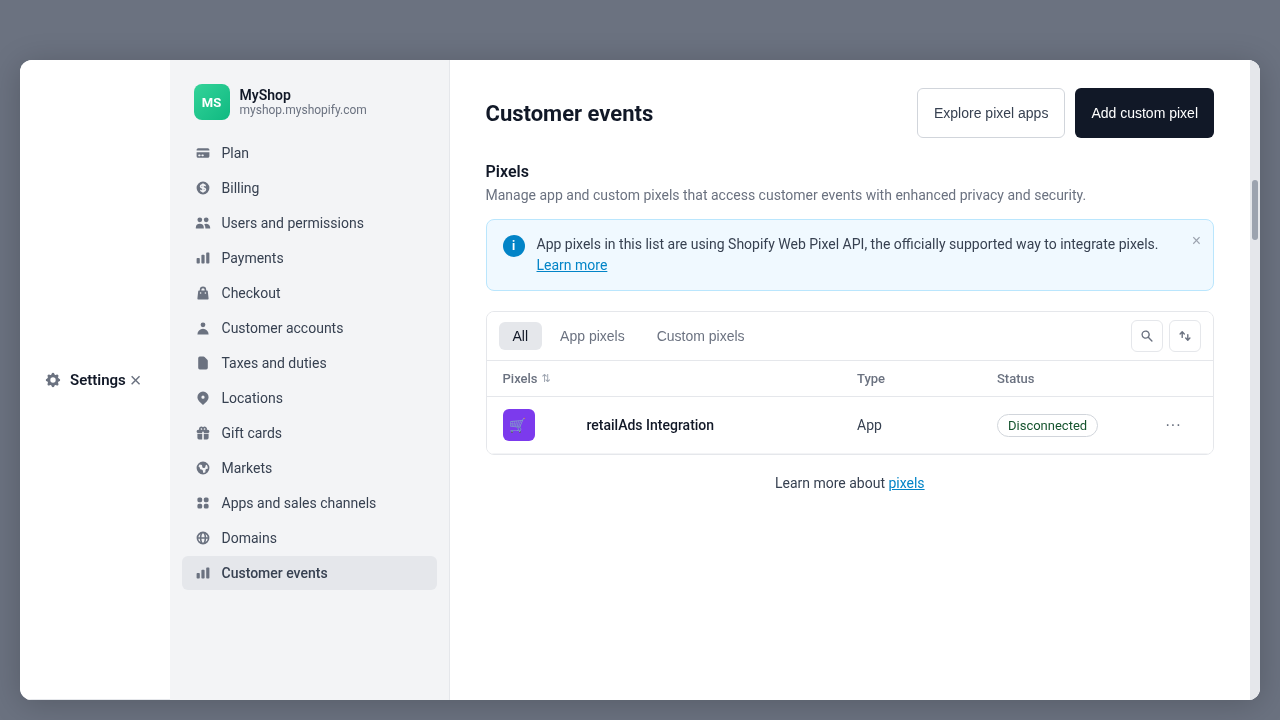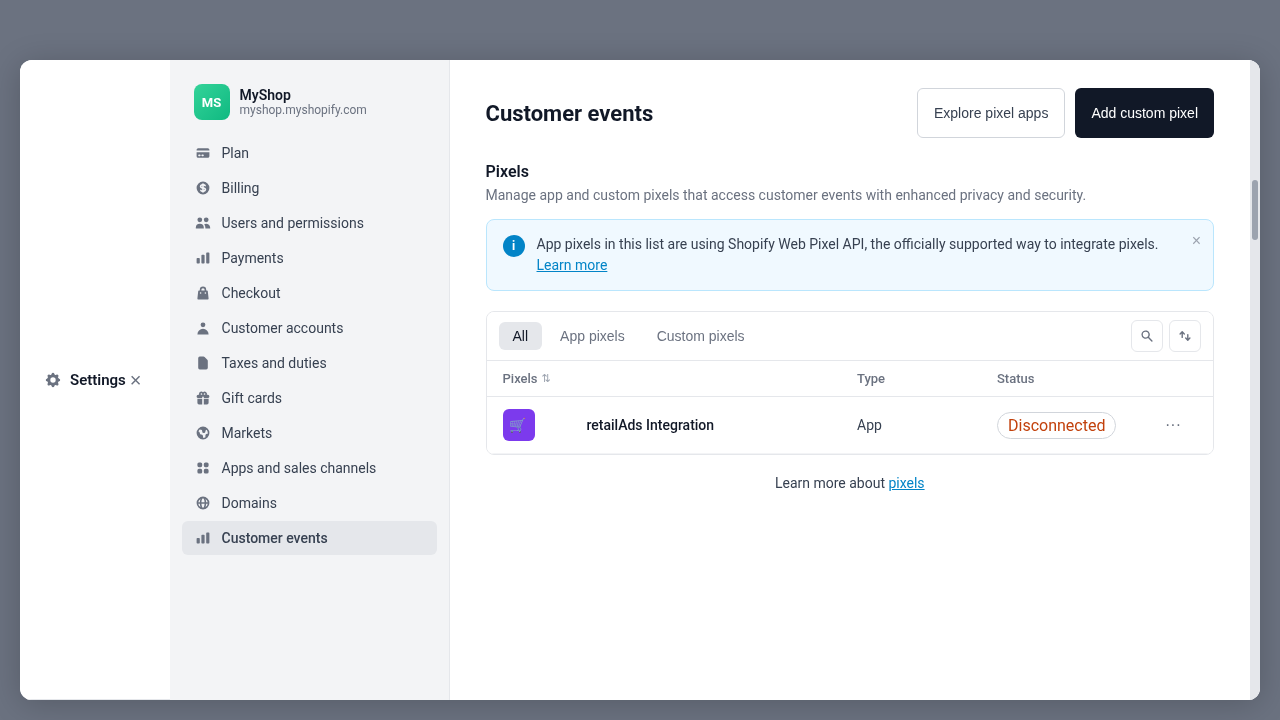--- a/index.html
+++ b/index.html
@@ -325,23 +325,23 @@
     }
     .type-cell {
       font-size: 14px;
       color: #374151;
     }
     .status-badge {
       display: inline-flex;
       align-items: center;
       padding: 3px 10px;
       border-radius: 20px;
-      font-size: 16px;
+      font-size: 13px;
       border: 1px solid #d1d5db;
-      color: #c2410c;
+      color: #14532d;
       background: #fff;
     }
     .more-btn {
       background: none;
       border: none;
       cursor: pointer;
       color: #6b7280;
       font-size: 16px;
       padding: 4px 8px;
       border-radius: 4px;
@@ -458,20 +458,28 @@
           </span>
           <span>Customer accounts</span>
         </div>
         <div class="nav-item">
           <span class="nav-icon">
             <svg width="16" height="16" viewBox="0 0 20 20" fill="currentColor">
                 <path fill-rule="evenodd" d="M4 4a2 2 0 012-2h4.586A2 2 0 0112 2.586L15.414 6A2 2 0 0116 7.414V16a2 2 0 01-2 2H6a2 2 0 01-2-2V4z" clip-rule="evenodd"></path>
               </svg>
           </span>
           <span>Taxes and duties</span>
+        </div>
+        <div class="nav-item">
+          <span class="nav-icon">
+            <svg width="16" height="16" viewBox="0 0 20 20" fill="currentColor">
+                <path fill-rule="evenodd" d="M5.05 4.05a7 7 0 119.9 9.9L10 18.9l-4.95-4.95a7 7 0 010-9.9zM10 11a2 2 0 100-4 2 2 0 000 4z" clip-rule="evenodd"></path>
+              </svg>
+          </span>
+          <span>Locations</span>
         </div>
         <div class="nav-item">
           <span class="nav-icon">
             <svg width="16" height="16" viewBox="0 0 20 20" fill="currentColor">
                 <path fill-rule="evenodd" d="M5 5a3 3 0 015-2.236A3 3 0 0114.83 6H16a2 2 0 110 4h-5V9a1 1 0 10-2 0v1H4a2 2 0 110-4h1.17C5.06 5.687 5 5.35 5 5zm4 1V5a1 1 0 10-1 1h1zm3 0a1 1 0 10-1-1v1h1z" clip-rule="evenodd"></path>
                 <path d="M9 11H3v5a2 2 0 002 2h4v-7zM11 18h4a2 2 0 002-2v-5h-6v7z"></path>
               </svg>
           </span>
           <span>Gift cards</span>
         </div>

